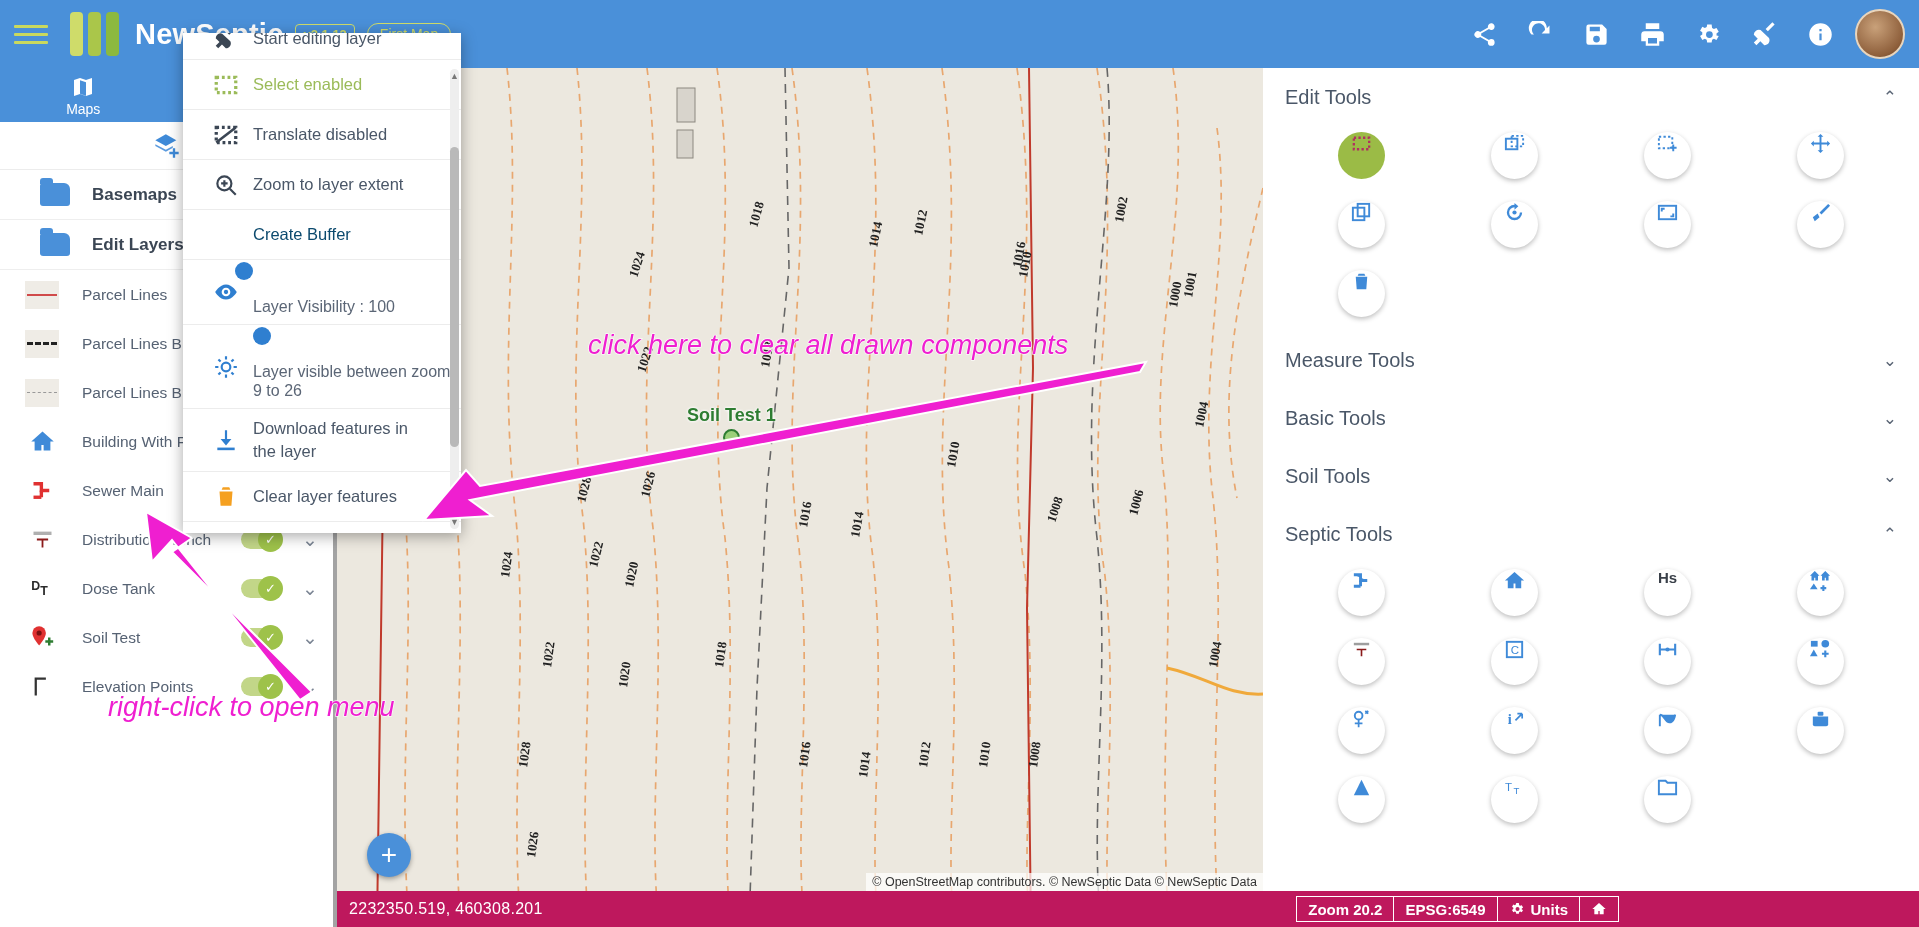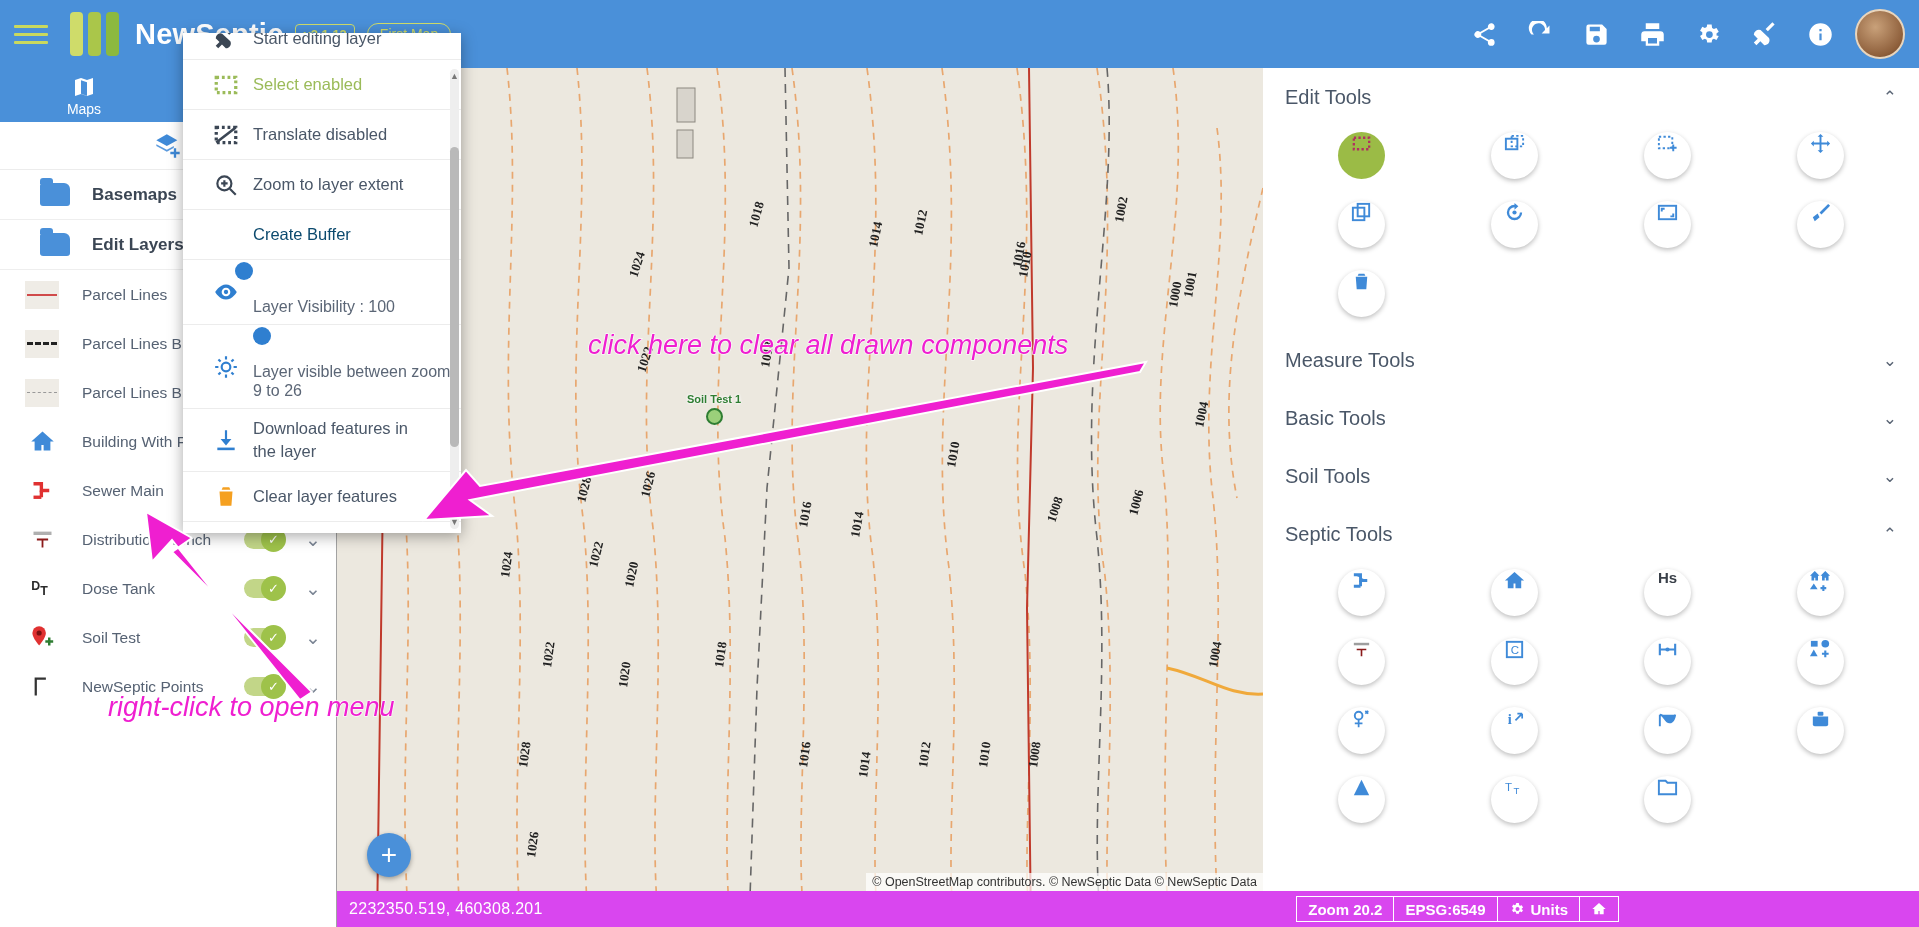--- a/index.html
+++ b/index.html
@@ -23,21 +23,21 @@
   .chip.round{border-radius:14px;padding:2px 12px;font-weight:normal;font-size:14px;}
   .topicons{margin-left:auto;display:flex;align-items:center;gap:26px;margin-right:20px;}
   .ticon{width:30px;height:30px;display:flex;align-items:center;justify-content:center;cursor:pointer;}
   .ticon svg{width:27px;height:27px;fill:#fff;}
   .avatar{width:50px;height:50px;border-radius:50%;margin-right:14px;
     background:radial-gradient(circle at 40% 35%,#c9a17a,#8e5f3b 70%,#5d3a22);
     border:2px solid #e8d5bd;cursor:pointer;}
 
   
   .left{position:absolute;left:0;top:68px;width:337px;height:859px;background:#fff;z-index:20;
-    border-right:1px solid #a3a3a3;}
+    border-right:4px solid #a3a3a3;}
   .ltabs{display:flex;height:54px;background:#4a90d9;}
   .ltab{flex:1;display:flex;flex-direction:column;align-items:center;justify-content:center;
     color:#fff;font-size:14px;cursor:pointer;position:relative;padding-top:2px;}
   .ltab svg{width:24px;height:24px;fill:#fff;margin-bottom:2px;}
   .ltab.active:after{content:"";position:absolute;left:12%;right:12%;bottom:-3px;height:4px;background:#cfdc6a;}
   .addrow{height:48px;display:flex;align-items:center;justify-content:center;border-bottom:1px solid #ececec;}
   .addrow svg{width:28px;height:28px;fill:#3f8ad8;}
   .lscroll{height:757px;overflow:hidden;}
   .grp{display:flex;align-items:center;height:50px;padding-left:18px;border-bottom:1px solid #eee;cursor:pointer;}
   .grp .fold{width:30px;height:23px;background:#4a90d9;border-radius:3px 6px 3px 3px;position:relative;flex:none;}
@@ -50,36 +50,36 @@
   .tog:after{content:"✓";position:absolute;right:-4px;top:-3px;width:25px;height:25px;border-radius:50%;
     background:#9ec24a;color:#fff;font-size:13px;display:flex;align-items:center;justify-content:center;}
   .chev{width:26px;flex:none;color:#7b8594;font-size:19px;text-align:center;}
   .swatch{width:34px;height:28px;background:#efece6;display:flex;align-items:center;justify-content:center;}
   .swatch i{display:block;width:30px;}
 
   
   .map{position:absolute;left:337px;top:68px;width:926px;height:859px;background:#ebe7de;overflow:hidden;}
   .attrib{position:absolute;right:0;bottom:36px;background:rgba(255,255,255,.72);
     font-size:12.5px;color:#333;padding:2px 6px;}
-  .statusbar{position:absolute;left:337px;bottom:0;width:1582px;height:36px;background:#d946ef;
+  .statusbar{position:absolute;left:337px;bottom:0;width:1582px;height:36px;background:#be185d;
     display:flex;align-items:center;z-index:30;}
   .coords{color:#fff;font-size:16px;margin-left:12px;letter-spacing:.3px;}
   .sb-right{margin-left:auto;display:flex;align-items:stretch;height:26px;margin-right:300px;}
   .sbcell{border:1px solid #fff;border-right:none;color:#fff;font-size:15px;font-weight:bold;
     display:flex;align-items:center;padding:0 11px;cursor:pointer;gap:6px;}
   .sbcell:last-child{border-right:1px solid #fff;}
   .sbcell svg{width:16px;height:16px;fill:#fff;}
   .addbtn{position:absolute;left:30px;bottom:50px;width:44px;height:44px;border-radius:50%;
     background:#4a90d9;color:#fff;font-size:28px;display:flex;align-items:center;justify-content:center;
     box-shadow:0 2px 5px rgba(0,0,0,.35);cursor:pointer;}
   .northbtn{position:absolute;right:16px;bottom:48px;width:46px;height:46px;border-radius:50%;
     background:#fff;box-shadow:0 2px 6px rgba(0,0,0,.3);display:flex;align-items:center;justify-content:center;}
   .northbtn svg{width:24px;height:24px;fill:#2f7fd0;}
   .soiltest{position:absolute;left:350px;top:325px;}
-  .soiltest .lbl{font-size:11px;font-weight:bold;color:#2e7d32;text-shadow:0 0 3px #fff,0 0 3px #fff;}
+  .soiltest .lbl{font-size:18px;font-weight:bold;color:#2e7d32;text-shadow:0 0 3px #fff,0 0 3px #fff;margin-top:12px;}
   .soiltest .dot{width:17px;height:17px;border-radius:50%;border:2px solid #2e7d32;background:#9bd07a;margin:3px auto 0;}
 
   
   .ctx{position:absolute;left:183px;top:33px;width:278px;height:500px;background:#fff;
     box-shadow:0 3px 14px rgba(0,0,0,.35);z-index:60;overflow:hidden;}
   .ctxitem{display:flex;align-items:center;min-height:50px;border-bottom:1px solid #ececec;padding:8px 10px 8px 16px;cursor:pointer;}
   .ctxicon{width:54px;flex:none;display:flex;align-items:center;justify-content:center;}
   .ctxlabel{font-size:16.5px;color:#4a5768;line-height:23px;}
   .ctxlabel.green{color:#9bbb59;}
   .ctxlabel.blue{color:#0c4a6e;}
@@ -327,21 +327,21 @@
       <span class="nm">Soil Test</span>
       <span class="tog"></span>
       <span class="chev">⌄</span>
     </div>
     <div class="lyr">
       <span class="sym">
         <svg viewBox="0 0 24 24" width="27" height="27" fill="none" stroke="#333" stroke-width="2">
               <path d="M6 20V5h9"></path>
             </svg>
           </span>
-      <span class="nm">NewSeptic Points</span>
+      <span class="nm">Elevation Points</span>
       <span class="tog"></span>
       <span class="chev">⌄</span>
     </div>
 
   </div>
 </div>
 
 <div class="right">
   <div class="sect">
     <div class="secthead">

